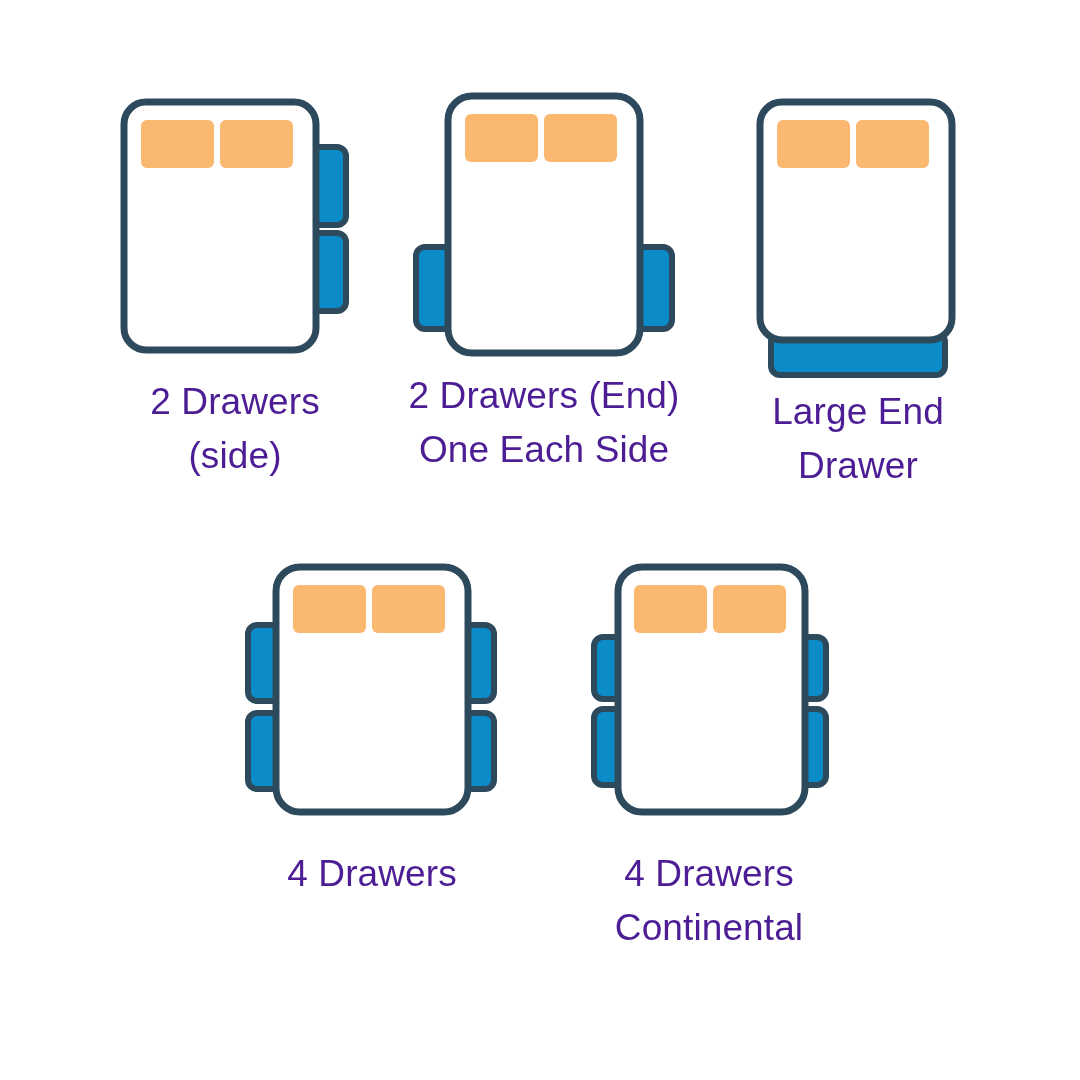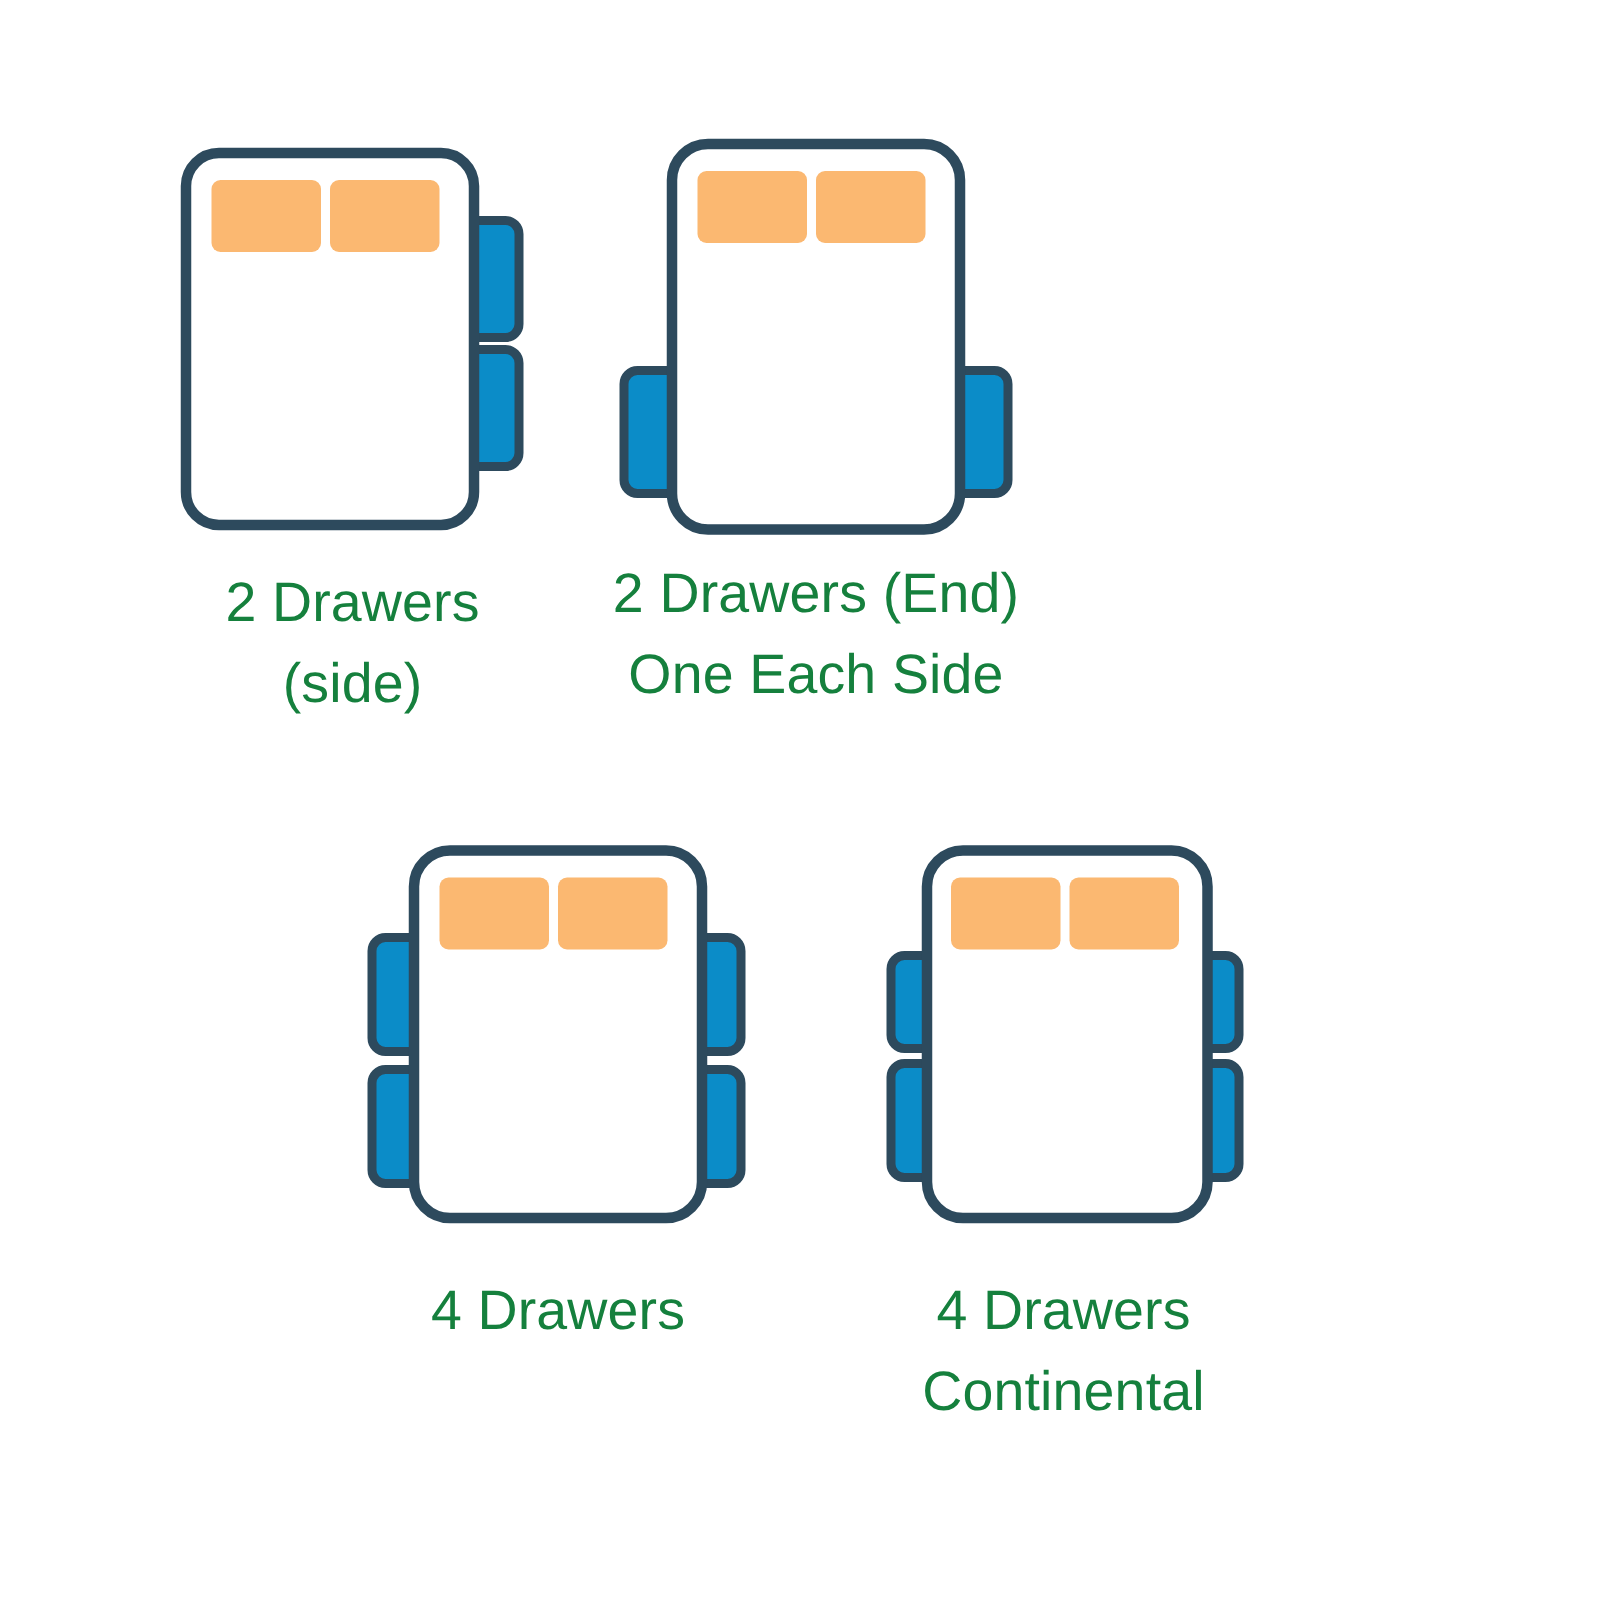--- a/index.html
+++ b/index.html
@@ -24,21 +24,21 @@
     position: absolute;
   }
   .bed-figure {
     position: absolute;
     left: 0;
     top: 0;
   }
   .bed-caption {
     position: absolute;
     text-align: center;
-    color: #15803d;
+    color: #4c1d95;
     font-family: "Liberation Sans", sans-serif;
     font-size: 37px;
     line-height: 1.47;
     font-weight: 400;
     letter-spacing: 0.1px;
     white-space: pre-line;
   }
   svg { display: block; overflow: visible; }
 </style>
 </head>
@@ -70,20 +70,33 @@
 
       <rect x="40" y="17" width="192" height="257" rx="24" fill="#ffffff" stroke="#2d4a5d" stroke-width="7"></rect>
 
       <rect x="57" y="35" width="73" height="48" rx="6" fill="#fbb871"></rect>
       <rect x="136" y="35" width="73" height="48" rx="6" fill="#fbb871"></rect>
     </svg>
     <div class="bed-caption" style="left:-52px; top:290px; width:376px;">2 Drawers (End)
 One Each Side</div>
   </div>
 
+  <div class="bed-card" style="left:752px; top:85px; width:212px; height:295px;">
+    <svg class="bed-figure" width="212" height="295" viewBox="0 0 212 295">
+
+      <rect x="19" y="248" width="174" height="42" rx="9" fill="#0b8cc8" stroke="#2d4a5d" stroke-width="6"></rect>
+
+      <rect x="8" y="17" width="192" height="238" rx="22" fill="#ffffff" stroke="#2d4a5d" stroke-width="7"></rect>
+
+      <rect x="25" y="35" width="73" height="48" rx="6" fill="#fbb871"></rect>
+      <rect x="104" y="35" width="73" height="48" rx="6" fill="#fbb871"></rect>
+    </svg>
+    <div class="bed-caption" style="left:-34px; top:300px; width:280px;">Large End
+Drawer</div>
+  </div>
 
   <div class="bed-card" style="left:243px; top:555px; width:258px; height:265px;">
     <svg class="bed-figure" width="258" height="265" viewBox="0 0 258 265">
 
       <rect x="5" y="70" width="36" height="76" rx="9" fill="#0b8cc8" stroke="#2d4a5d" stroke-width="6"></rect>
       <rect x="5" y="158" width="36" height="76" rx="9" fill="#0b8cc8" stroke="#2d4a5d" stroke-width="6"></rect>
 
       <rect x="215" y="70" width="36" height="76" rx="9" fill="#0b8cc8" stroke="#2d4a5d" stroke-width="6"></rect>
       <rect x="215" y="158" width="36" height="76" rx="9" fill="#0b8cc8" stroke="#2d4a5d" stroke-width="6"></rect>
 

